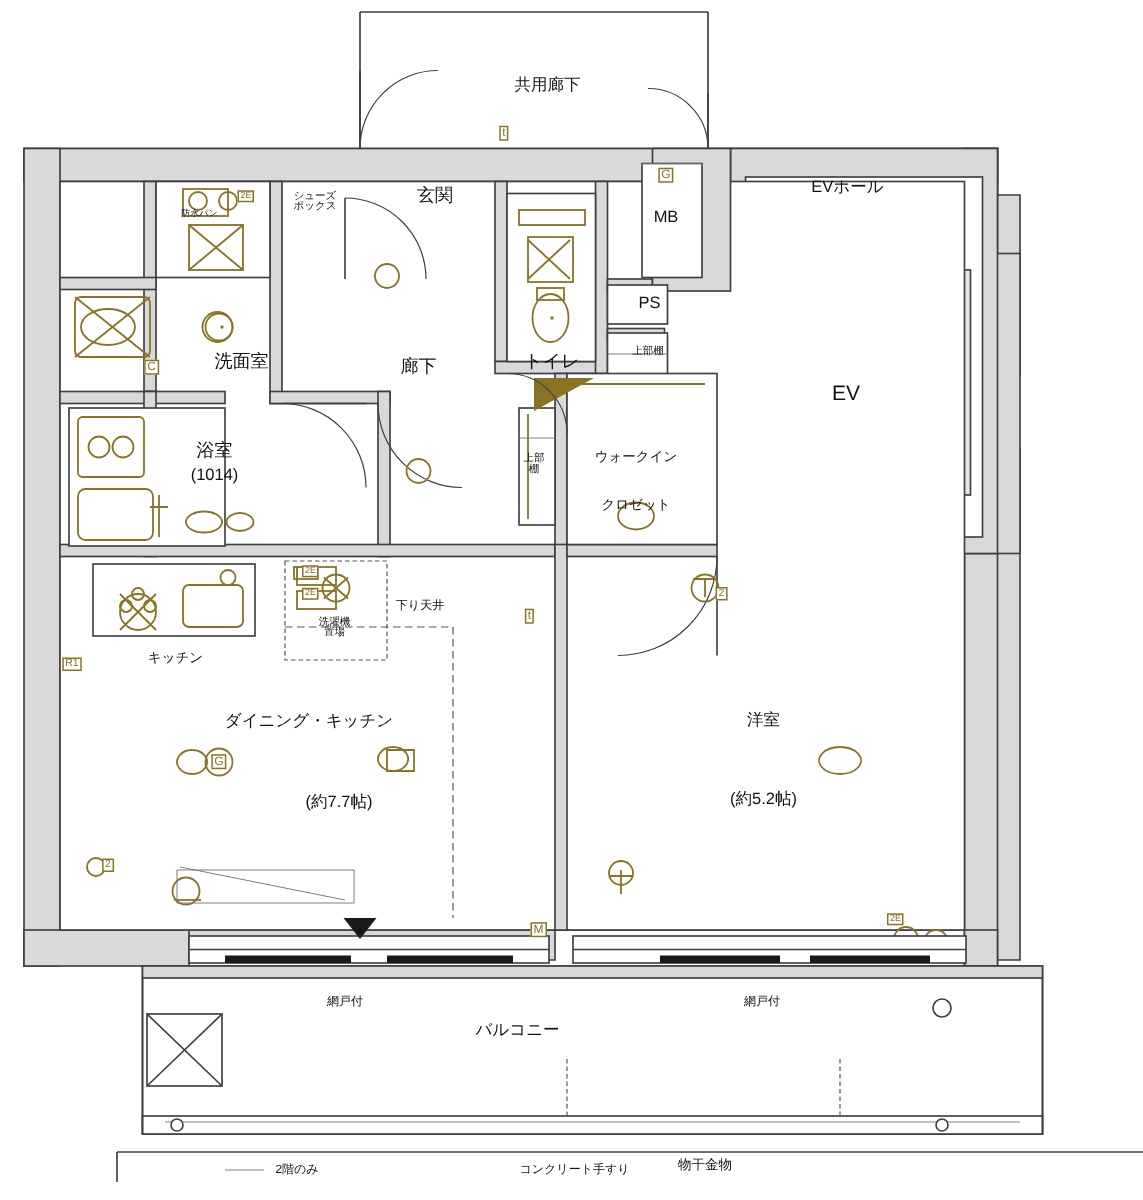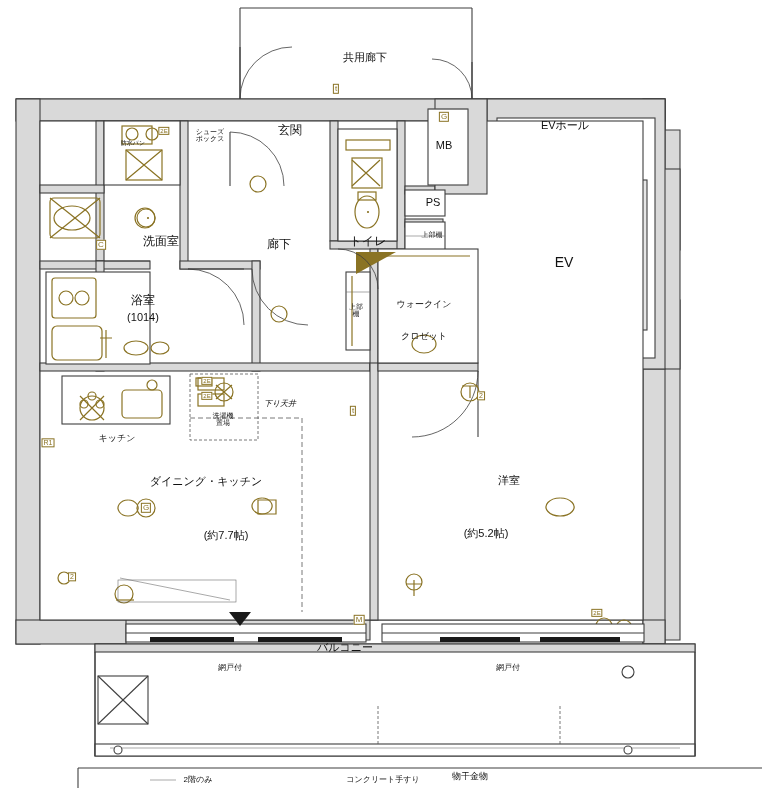--- a/index.html
+++ b/index.html
@@ -265,27 +265,27 @@
     <div class="lbl c f9" style="left: 424px; top: 305px; text-align: right;">ウォークイン</div>
     <div class="lbl c f9" style="left: 424px; top: 337px;">クロゼット</div>
     <div class="lbl c f7" style="left: 356px; top: 310px;">
       <div style="text-align: center;">上部</div>
       <div style="text-align: center;">棚</div>
     </div>
     <div class="lbl c f9" style="left: 117px; top: 439px;">キッチン</div>
     <div class="lbl c f13" style="left: 206px; top: 482px;">ダイニング・キッチン</div>
     <div class="lbl c f13" style="left: 206px; top: 536px; margin-left: 20px;">(約7.7帖)</div>
     <div class="lbl c f13" style="left: 509px; top: 481px;">洋室</div>
-    <div class="lbl c f13" style="left: 486px; top: 534px;">(約5.2帖)</div>
-    <div class="lbl c f8" style="left: 280px; top: 404px; font-style: italic;">下り天井</div>
+    <div class="lbl c f13" style="left: 509px; top: 534px;">(約5.2帖)</div>
+    <div class="lbl c f8" style="left: 280px; top: 404px;">下り天井</div>
     <div class="lbl c f7" style="left: 223px; top: 419px;">
       <div style="text-align: center;">洗濯機</div>
       <div style="text-align: center;">置場</div>
     </div>
-    <div class="lbl c f13" style="left: 345px; top: 648px;">バルコニー</div>
+    <div class="lbl c f13" style="left: 345px; top: 688px;">バルコニー</div>
     <div class="lbl c f8" style="left: 230px; top: 668px;">網戸付</div>
     <div class="lbl c f8" style="left: 508px; top: 668px;">網戸付</div>
     <div class="lbl c f9" style="left: 470px; top: 777px;">物干金物</div>
     <div class="lbl c f8" style="left: 198px; top: 780px;">2階のみ</div>
     <div class="lbl c f8" style="left: 383px; top: 780px;">コンクリート手すり</div>
     <div class="lbl c gold f6" style="left: 207px; top: 381px; border: 1px solid rgb(138, 115, 36); padding: 0px 1px; background: rgb(255, 255, 255);">2E</div>
     <div class="lbl c gold f6" style="left: 207px; top: 396px; border: 1px solid rgb(138, 115, 36); padding: 0px 1px; background: rgb(255, 255, 255);">2E</div>
     <div class="lbl c gold f6" style="left: 164px; top: 131px; border: 1px solid rgb(138, 115, 36); padding: 0px 1px; background: rgb(255, 255, 255);">2E</div>
     <div class="lbl c gold f6" style="left: 597px; top: 613px; border: 1px solid rgb(138, 115, 36); padding: 0px 1px; background: rgb(255, 255, 255);">2E</div>
     <div class="lbl c gold f7" style="left: 72px; top: 577px; border: 1px solid rgb(138, 115, 36); padding: 0px 1px; background: rgb(255, 255, 255);">2</div>

